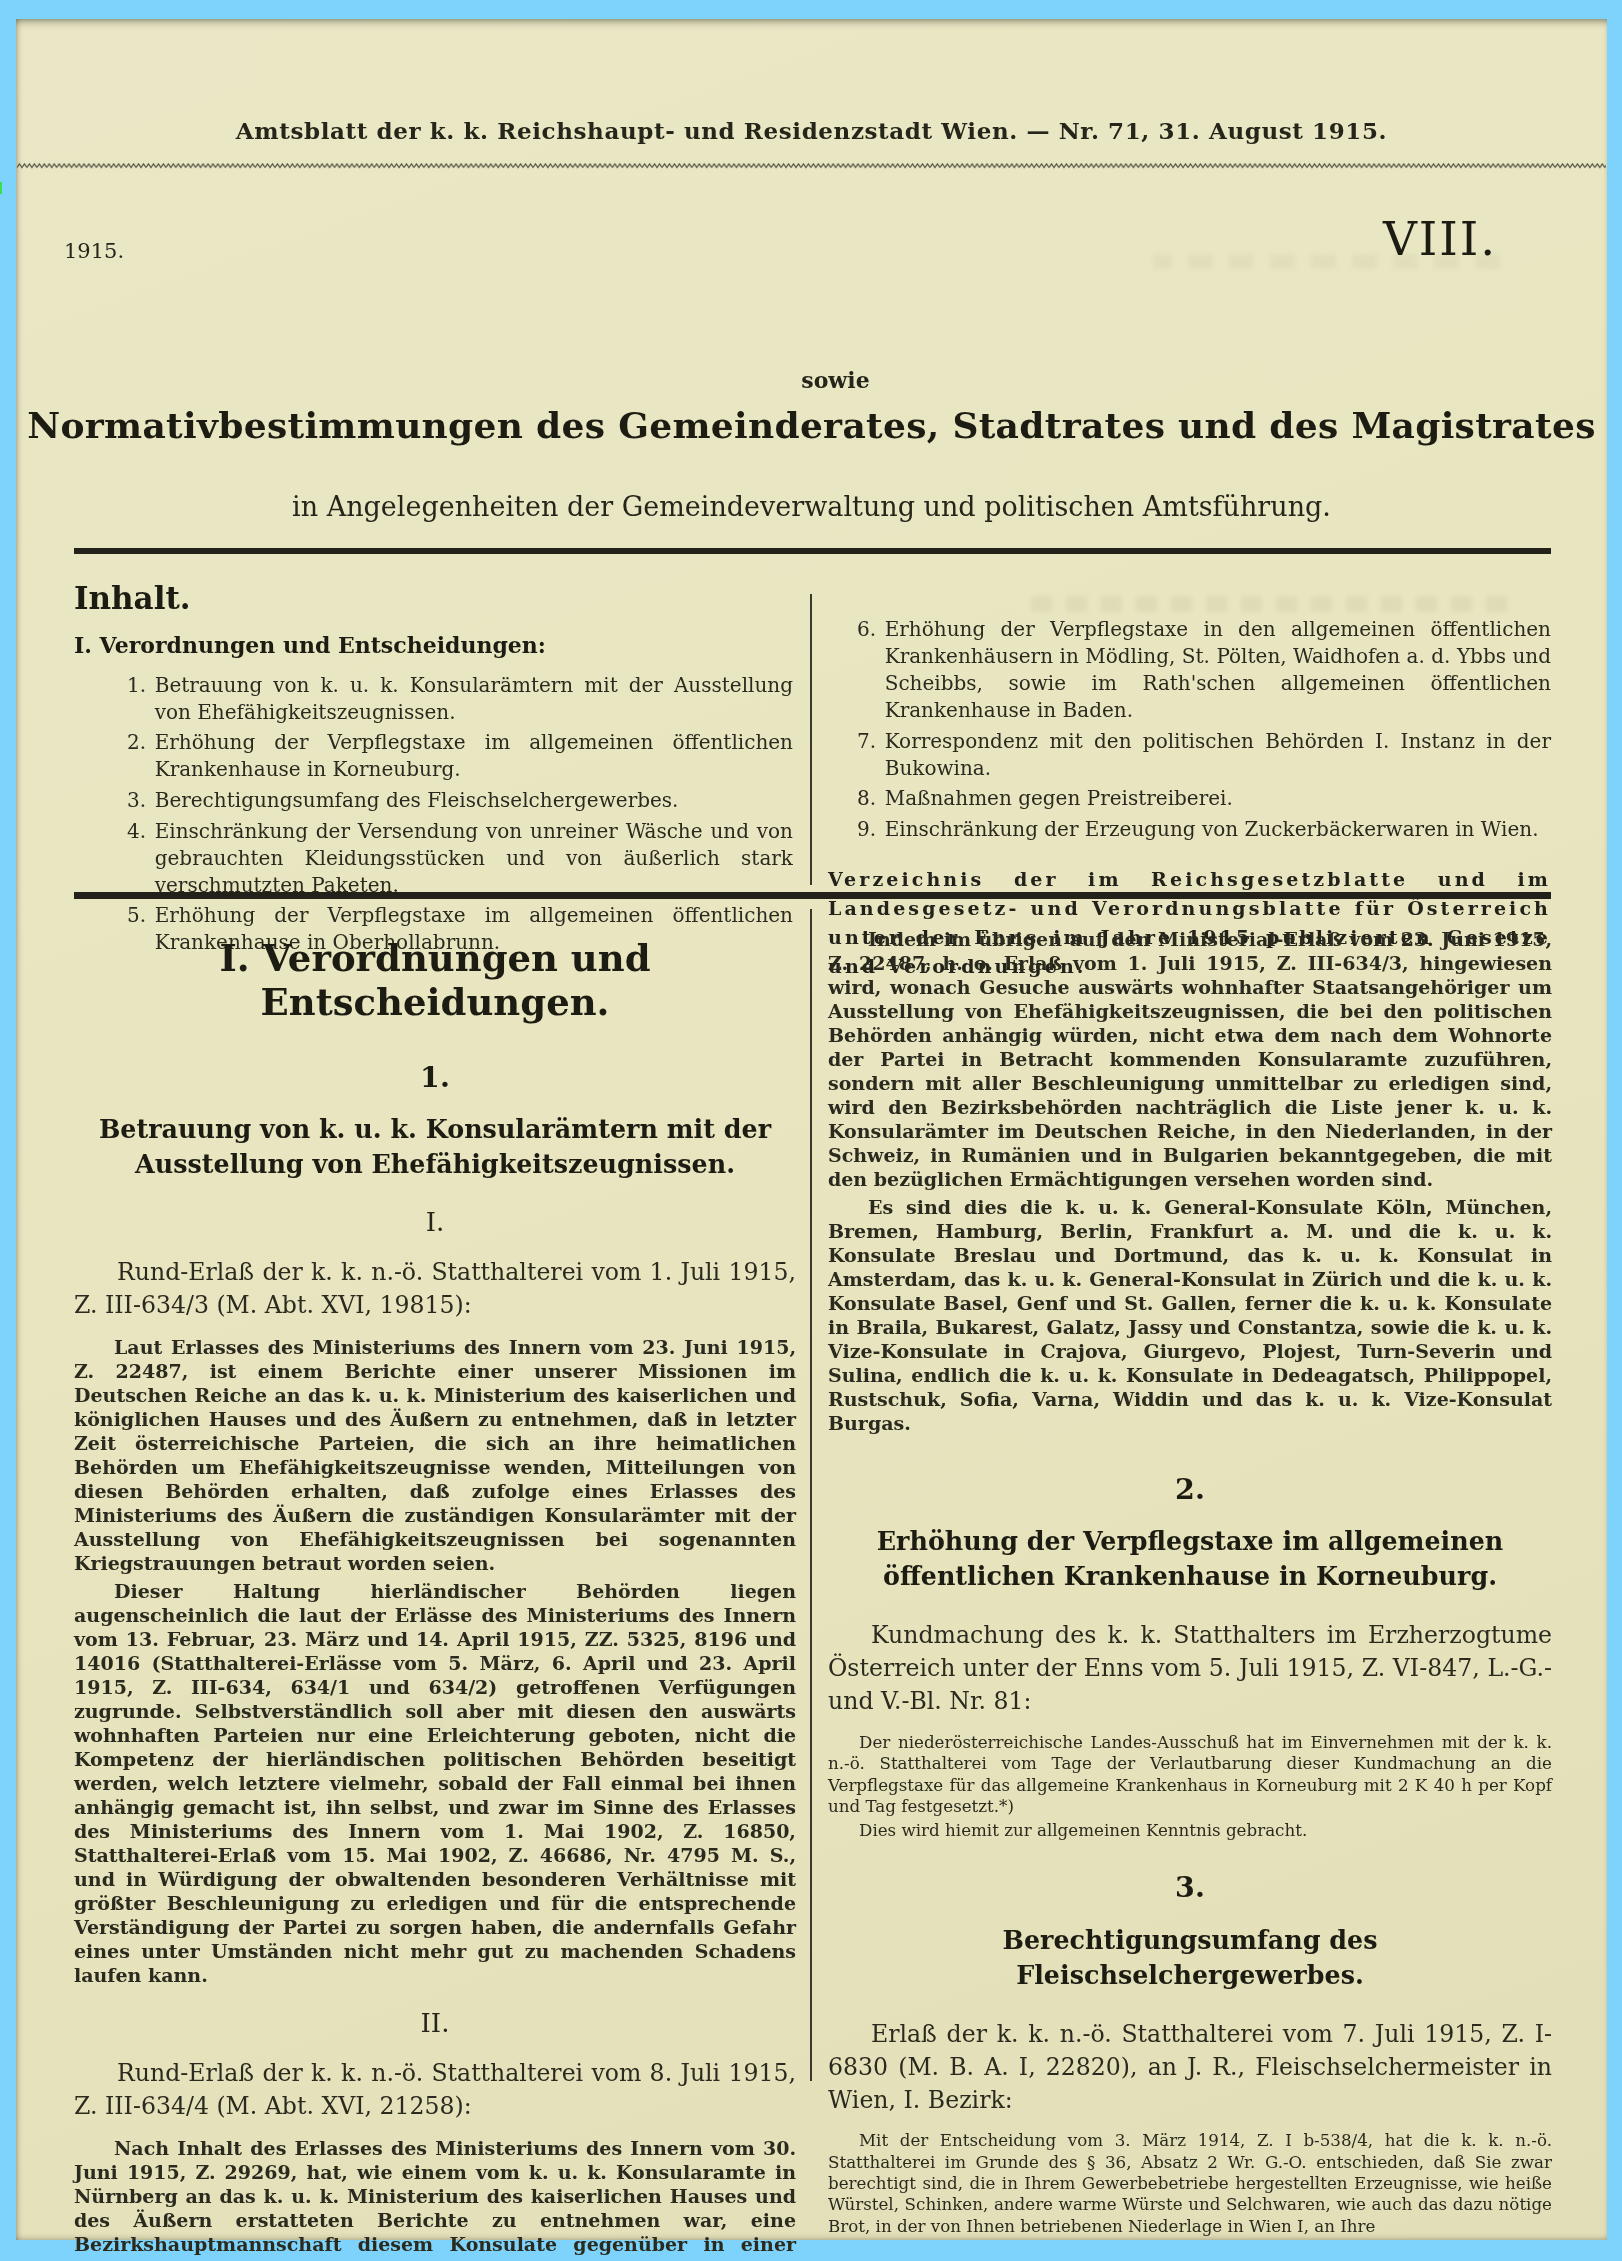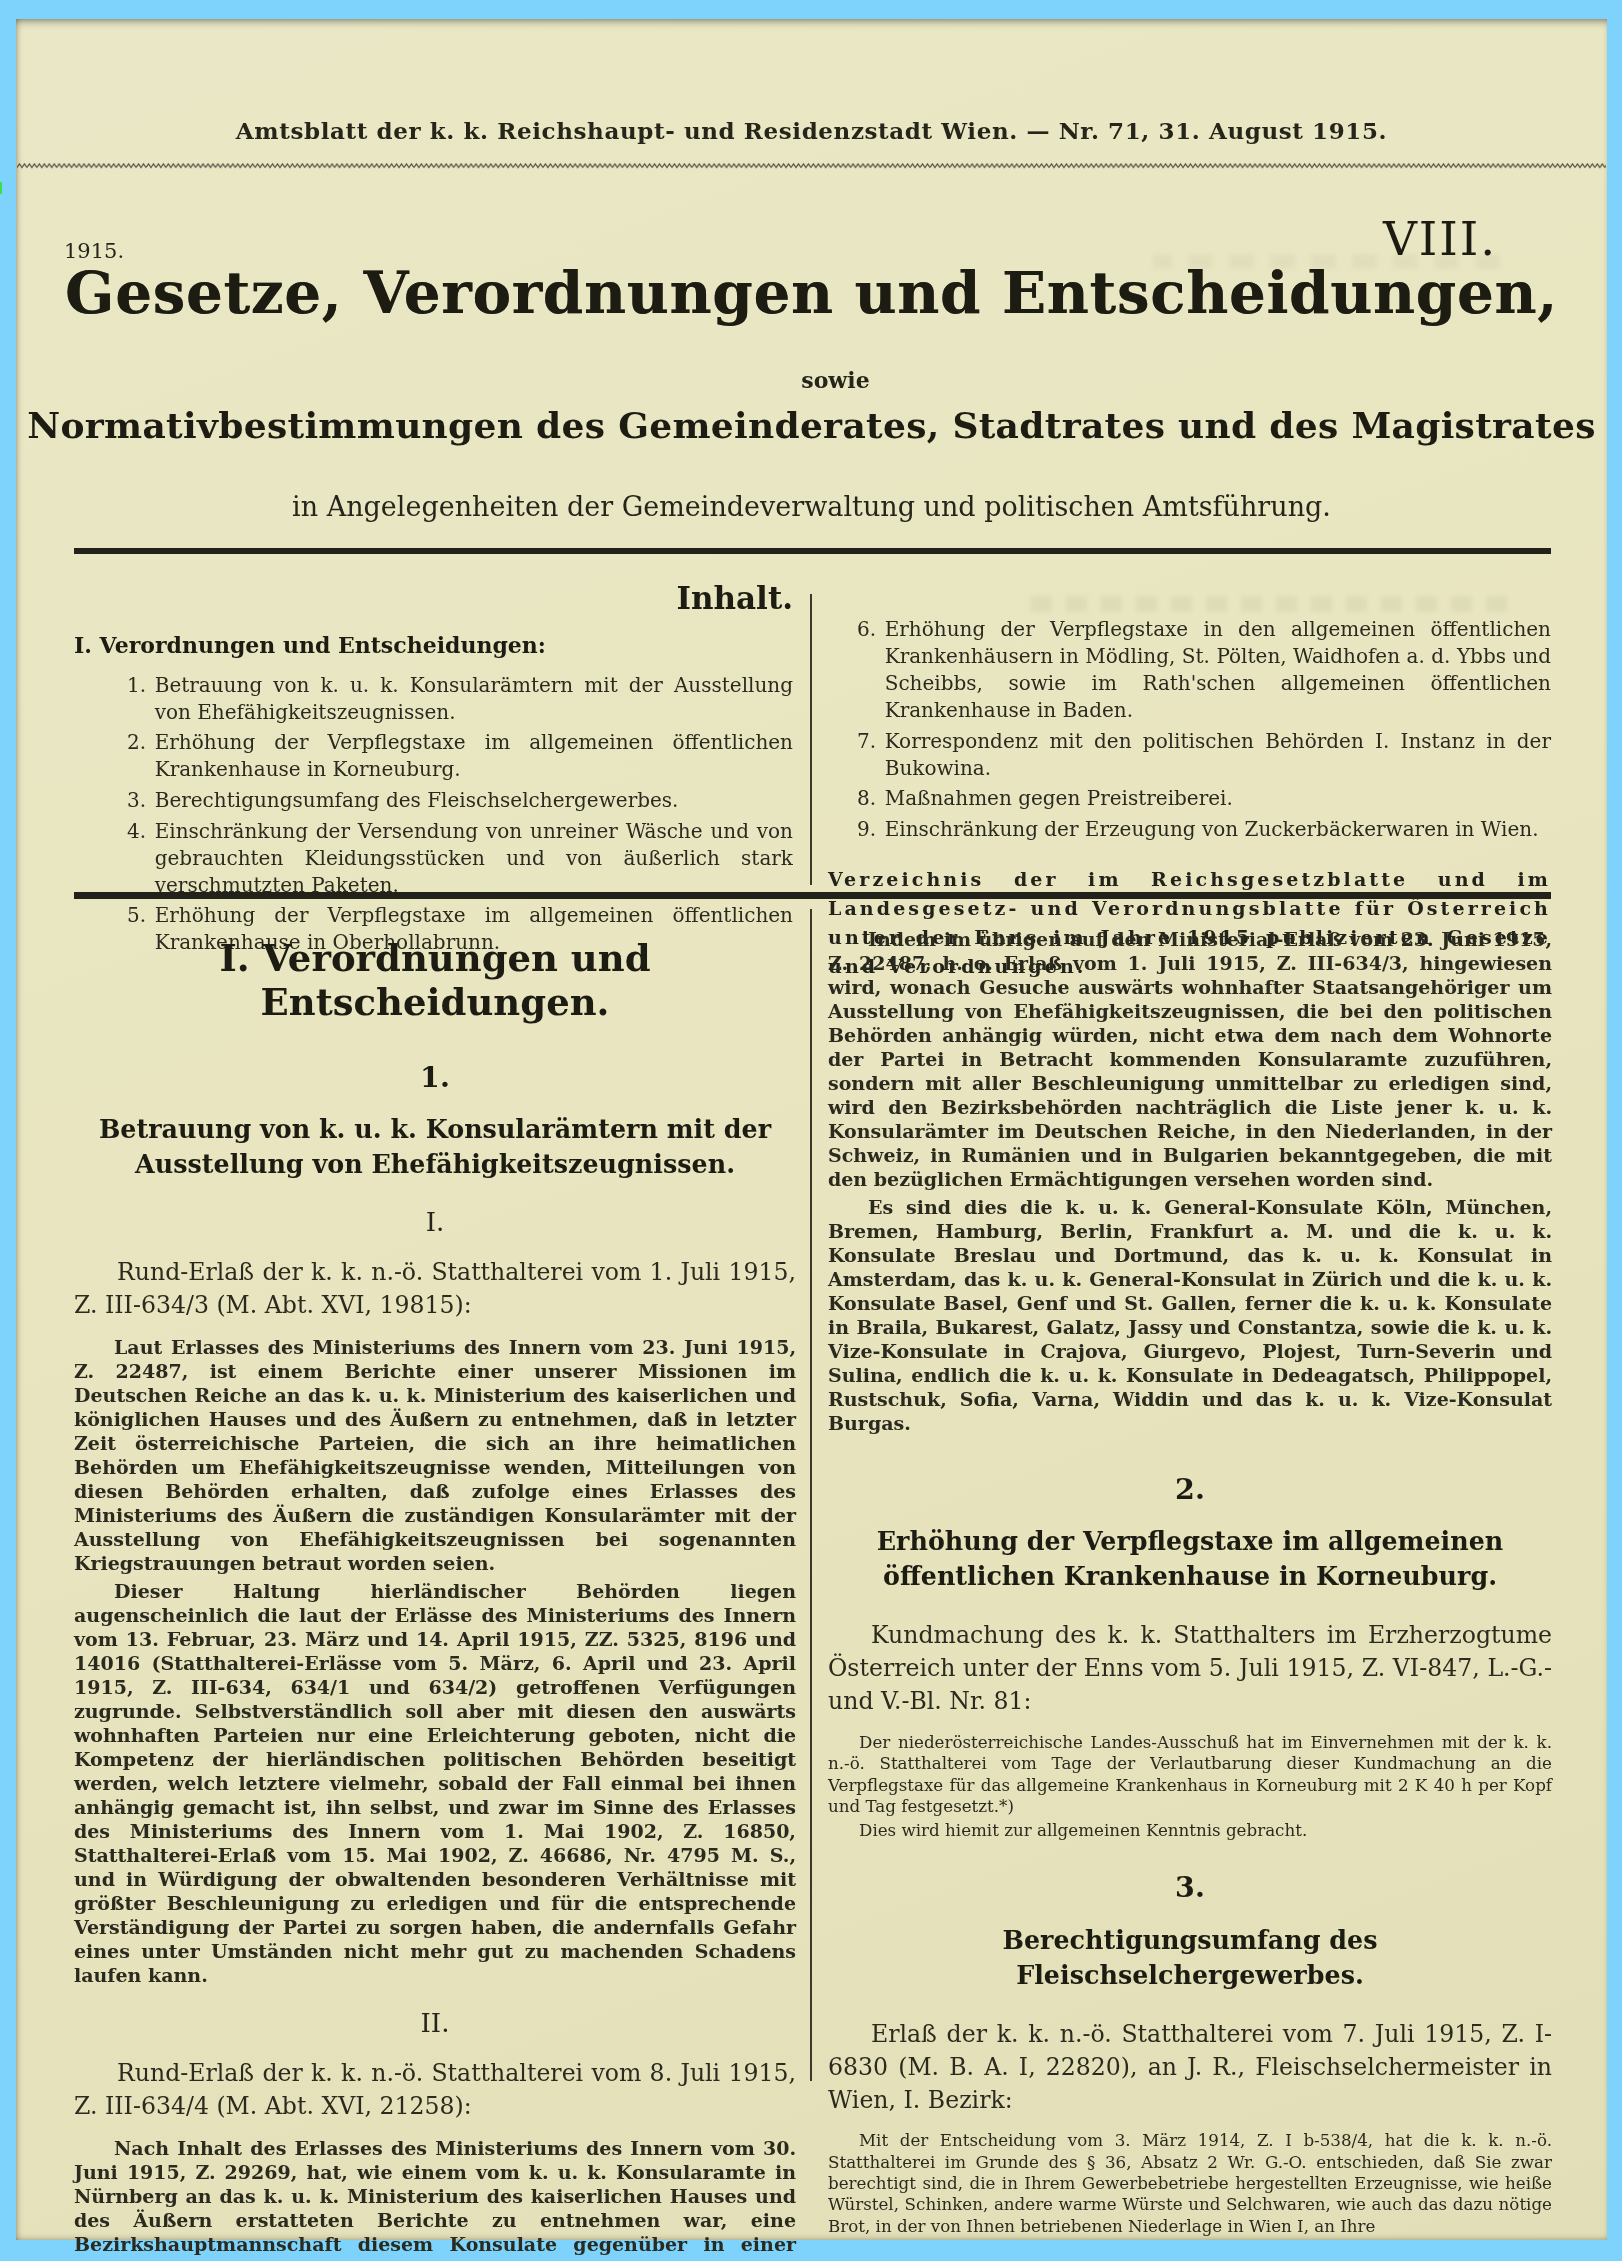--- a/index.html
+++ b/index.html
@@ -51,21 +51,21 @@
     border-top:6.2px solid #23221a;box-shadow:0 5px 0 -3.1px #23221a;}
   .rule-a{top:548px;}
   .rule-b{top:892px;border-top-width:7.4px;box-shadow:0 6.2px 0 -3.7px #23221a;}
 
   .vdivider{position:absolute;left:810px;width:1.9px;background:#3a392c;}
   .vdiv-toc{top:594px;height:291px;}
   .vdiv-main{top:909px;height:1172px;}
 
   .toc-left{position:absolute;top:580px;left:74px;width:719px;}
   .toc-right{position:absolute;top:616px;left:828px;width:723px;}
-  .toc-heading{text-align:right;font-size:31px;font-weight:bold;color:#1d1c12;margin:0 0 16px 0;}
+  .toc-heading{text-align:left;font-size:31px;font-weight:bold;color:#1d1c12;margin:0 0 16px 0;}
   .toc-section-heading{font-size:22px;font-weight:bold;color:#1d1c12;margin:0 0 13.6px 0;}
   .toc-item{display:flex;margin:0 0 3.7px 40px;font-size:20px;line-height:27px;}
   .toc-right .toc-item{margin-left:16px;}
   .toc-num{flex:0 0 32px;text-align:right;padding-right:8.7px;}
   .toc-text{flex:1;text-align:justify;}
   .toc-verzeichnis{margin-top:22px;font-size:19px;font-weight:bold;line-height:29px;
     letter-spacing:3.1px;text-align:justify;color:#23221a;}
 
   .col{position:absolute;top:927px;}
   .col-left{left:74px;width:722px;}
@@ -101,21 +101,20 @@
       <pattern id="zz" width="16" height="12" patternUnits="userSpaceOnUse">
         <path d="M0 9 L4 3 L8 9 L12 3 L16 9" fill="none" stroke="#3b3a2c" stroke-width="1.8"></path>
       </pattern>
     </defs>
     <rect width="2562" height="12" fill="url(#zz)"></rect>
   </svg>
 
   <div class="year-label">1915.</div>
   <div class="roman-numeral">VIII.</div>
 
-  <div class="title-main">Gesetze, Verordnungen und Entscheidungen,</div>
   <div class="title-conj">sowie</div>
   <div class="title-secondary">Normativbestimmungen des Gemeinderates, Stadtrates und des Magistrates</div>
   <div class="subtitle">in Angelegenheiten der Gemeindeverwaltung und politischen Amtsführung.</div>
 
   <div class="rule rule-a"></div>
 
   <div class="toc-left">
     <div class="toc-heading">Inhalt.</div>
     <div class="toc-section-heading">I. Verordnungen und Entscheidungen:</div>
 

